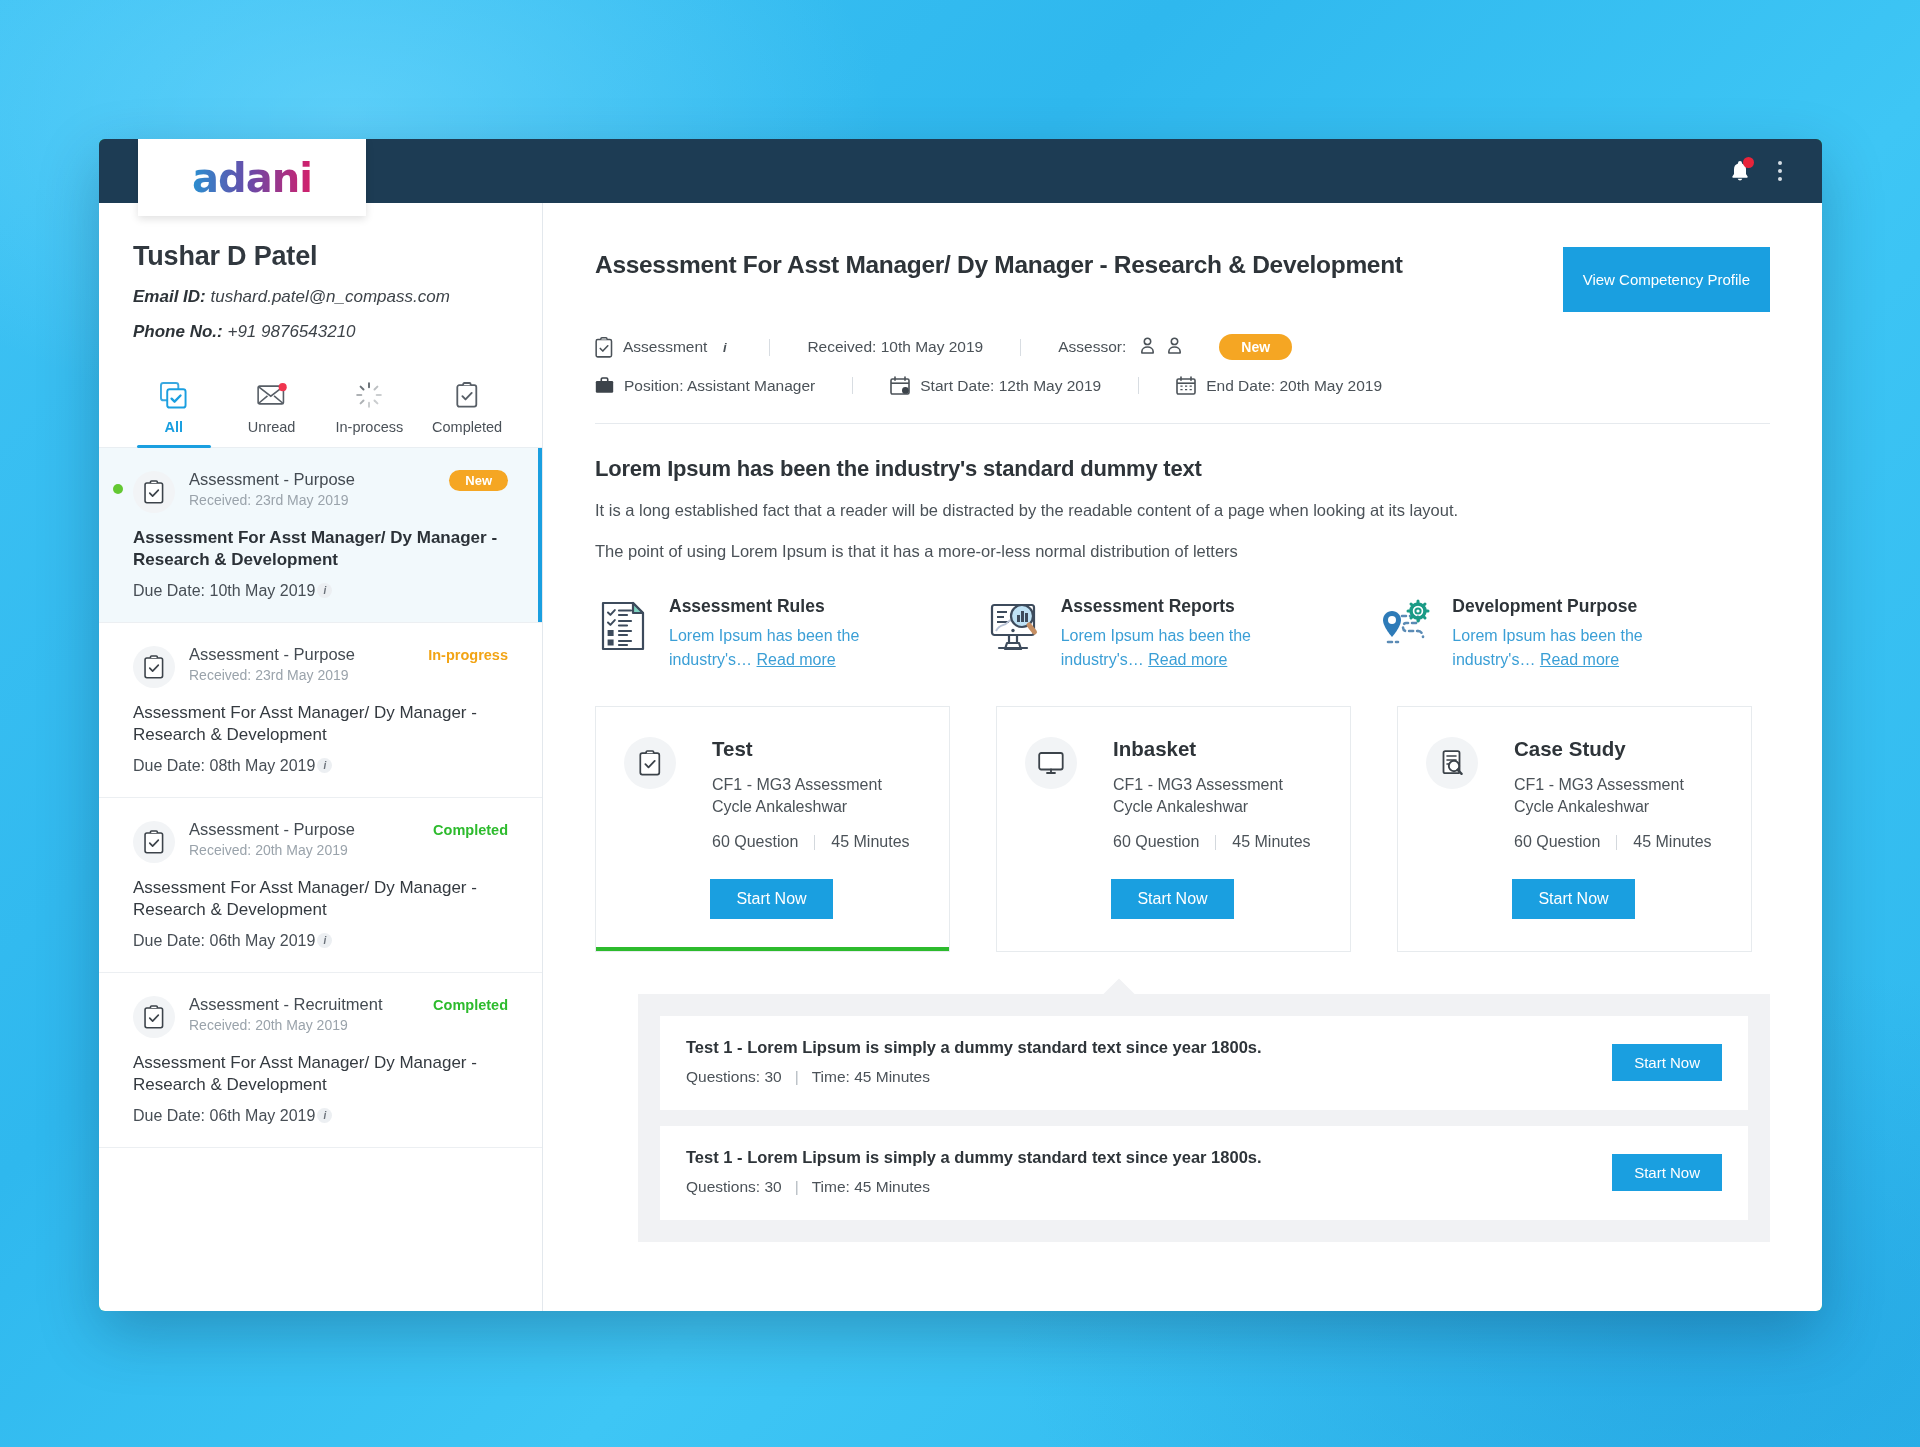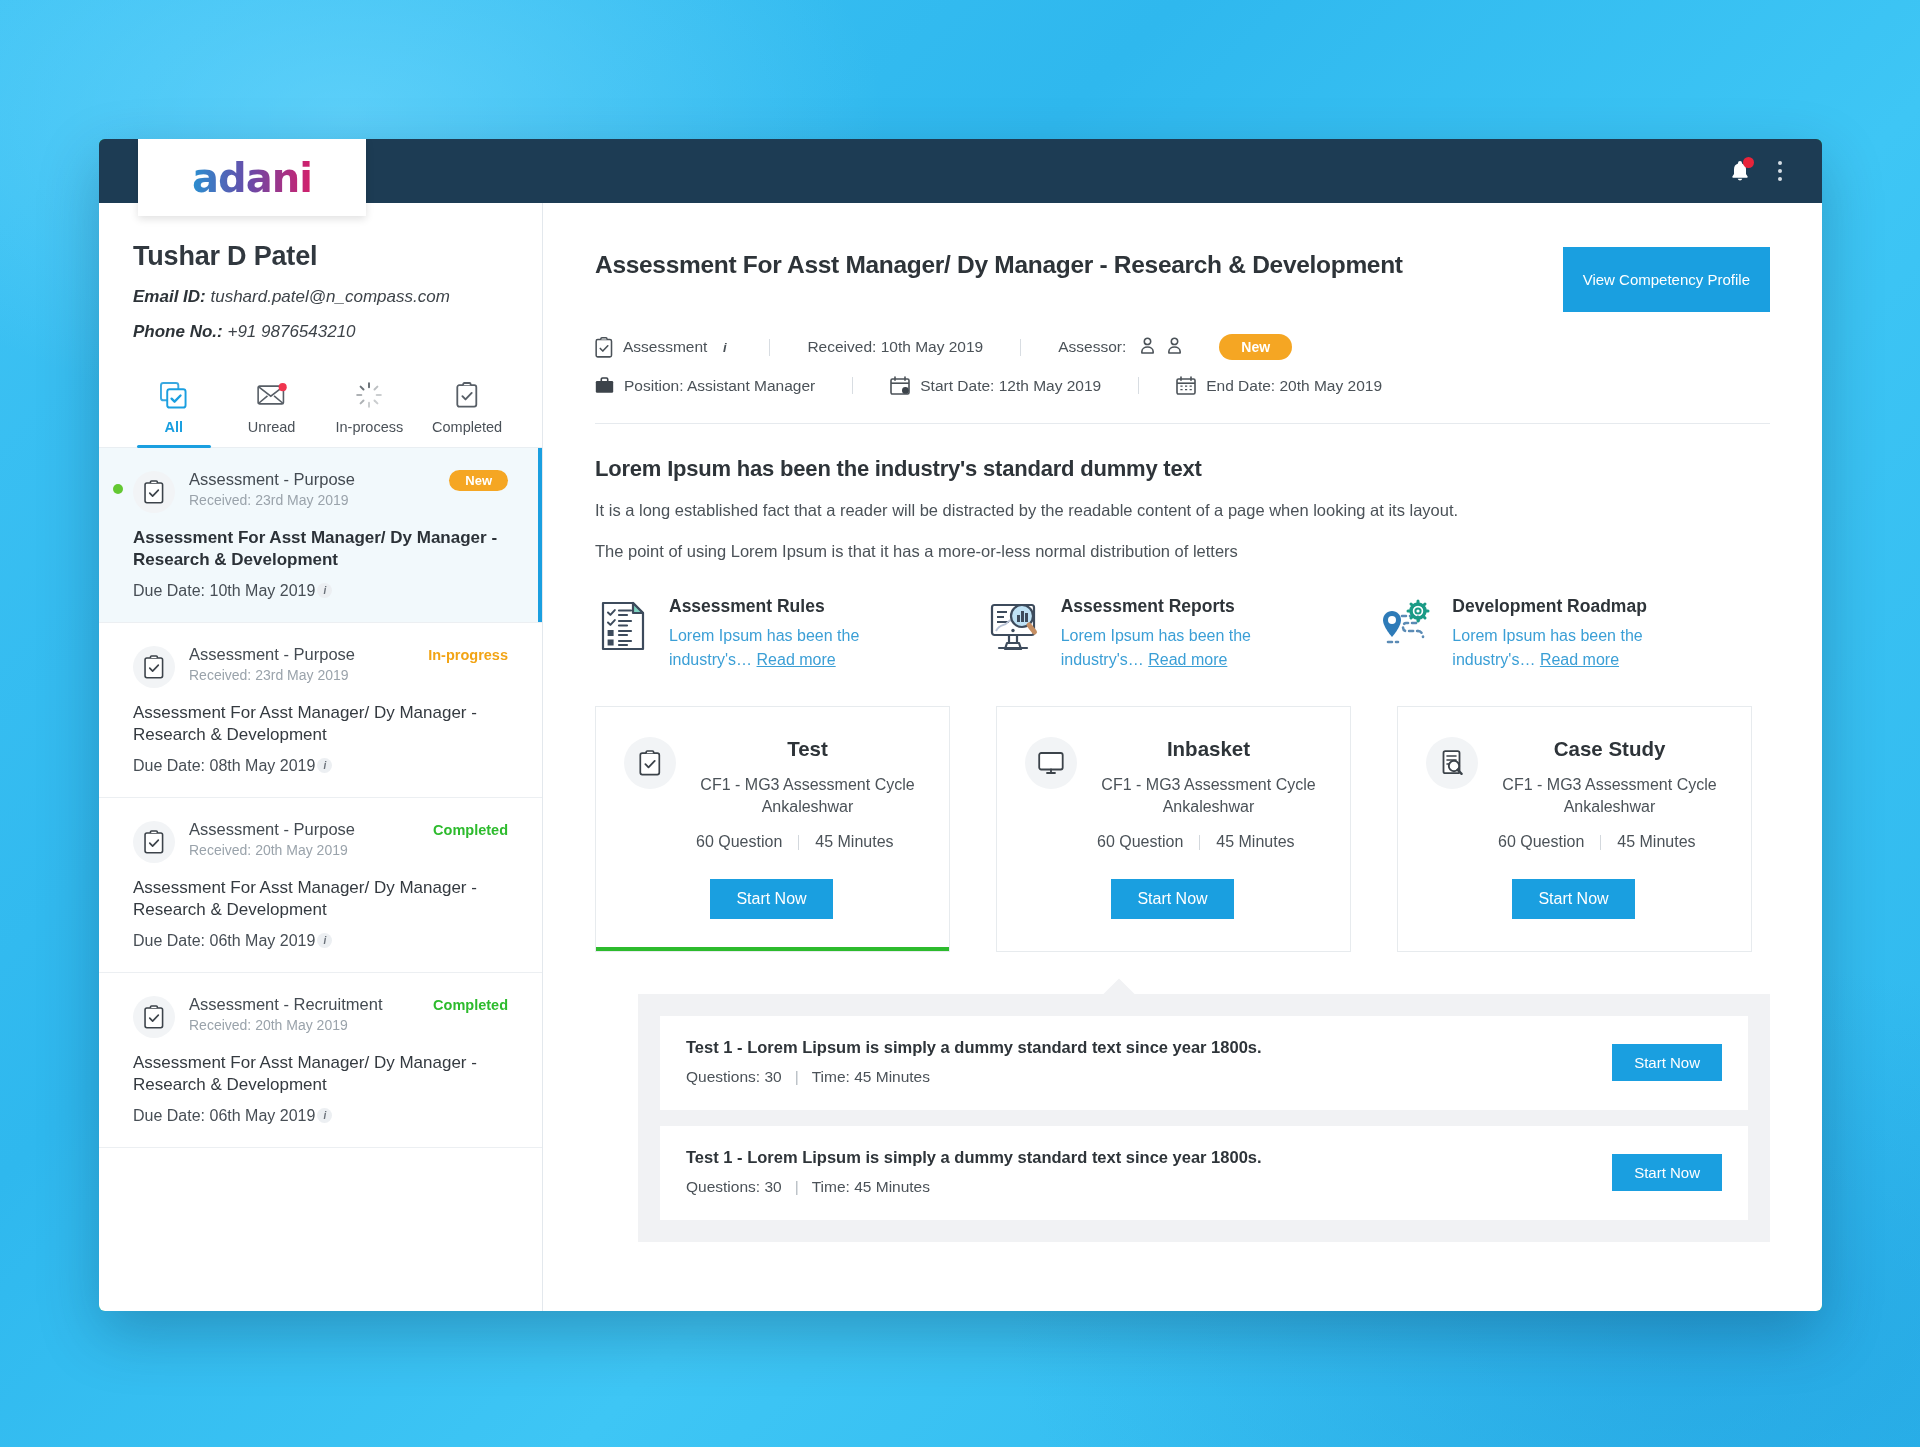--- a/index.html
+++ b/index.html
@@ -192,21 +192,21 @@
   .info-block p { font-size: 16px; color: #3b9fd6; margin-top: 7px; line-height: 1.5; max-width: 250px; }
   .info-block a { color: #3b9fd6; text-decoration: underline; }
 
   
   .cards { display: flex; gap: 46px; margin-top: 34px; }
   .card {
     width: 355px; background: #fff;
     border: 1px solid #e7ebee; position: relative;
     padding: 30px 30px 32px 28px;
   }
-  .card .crow { display: flex; gap: 20px; text-align: center; }
+  .card .crow { display: flex; gap: 36px; }
   .card .cico {
     width: 52px; height: 52px; border-radius: 50%; background: #f2f4f6;
     display: flex; align-items: center; justify-content: center; flex: 0 0 52px;
   }
   .card .cico svg { width: 26px; height: 26px; }
   .card h3 { font-size: 20.5px; color: #2e3439; font-weight: 700; }
   .card .cdesc { font-size: 16px; color: #4b5258; margin-top: 13px; line-height: 1.38; }
   .card .cstats { font-size: 16px; color: #4b5258; margin-top: 15px; display: flex; align-items: center; }
   .card .cstats .sep { width: 1px; height: 15px; background: #d3d8dd; margin: 0 16px; }
   .card .cbtn { margin-top: 28px; display: flex; justify-content: center; }
@@ -558,21 +558,21 @@
               <circle cx="14" cy="22" r="4" fill="#fff"></circle>
               <path d="M24 18h14c4 0 4 7 0 7H28c-4 0-4 8 0 8h12" fill="none" stroke="#5b8bb5" stroke-width="2.6" stroke-dasharray="4 4" stroke-linecap="round"></path>
               <path d="M10 44h10" stroke="#5b8bb5" stroke-width="2.6" stroke-dasharray="4 4" stroke-linecap="round"></path>
               <path d="M40 33c3 0 5 3 5 6" fill="none" stroke="#5b8bb5" stroke-width="2.6" stroke-dasharray="4 4" stroke-linecap="round"></path>
               <circle cx="40" cy="13" r="7" fill="none" stroke="#1b9b86" stroke-width="3.4"></circle>
               <circle cx="40" cy="13" r="2.6" fill="#fff" stroke="#1b9b86" stroke-width="2"></circle>
               <path d="M40 3v3M40 20v3M30 13h3M47 13h3M33 6l2 2M45 18l2 2M47 6l-2 2M35 18l-2 2" stroke="#1b9b86" stroke-width="3" stroke-linecap="round"></path>
             </svg>
           </span>
           <span>
-            <h4>Development Roadmap</h4>
+            <h4>Development Purpose</h4>
             <p><span>Lorem Ipsum has been the industry's…</span> <a href="#">Read more</a></p>
           </span>
         </div>
 
       </div>
 
       <div class="cards">
 
         <div class="card">
           <div class="crow">

